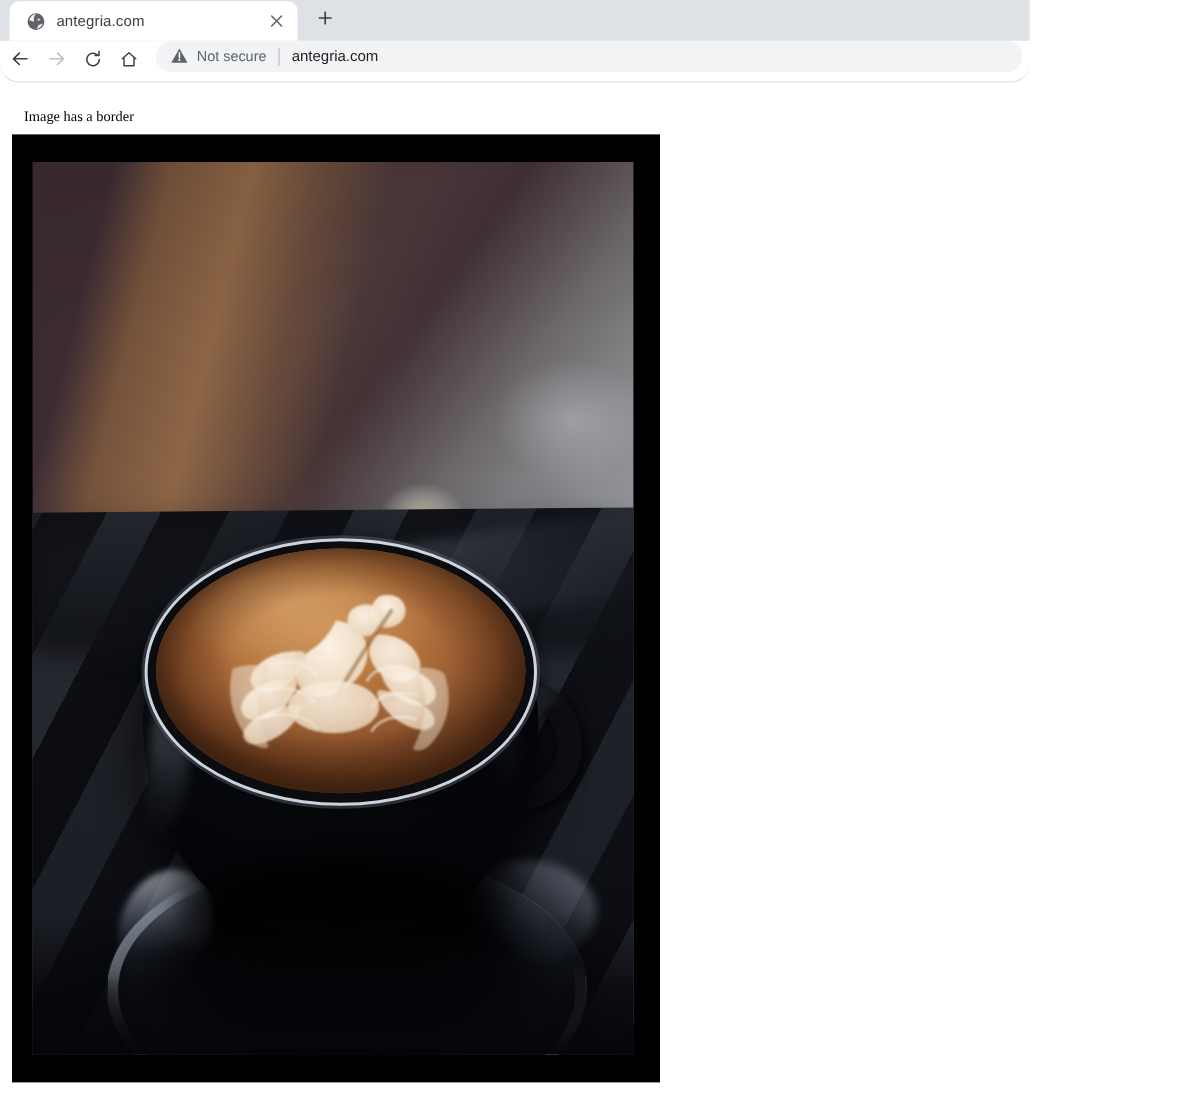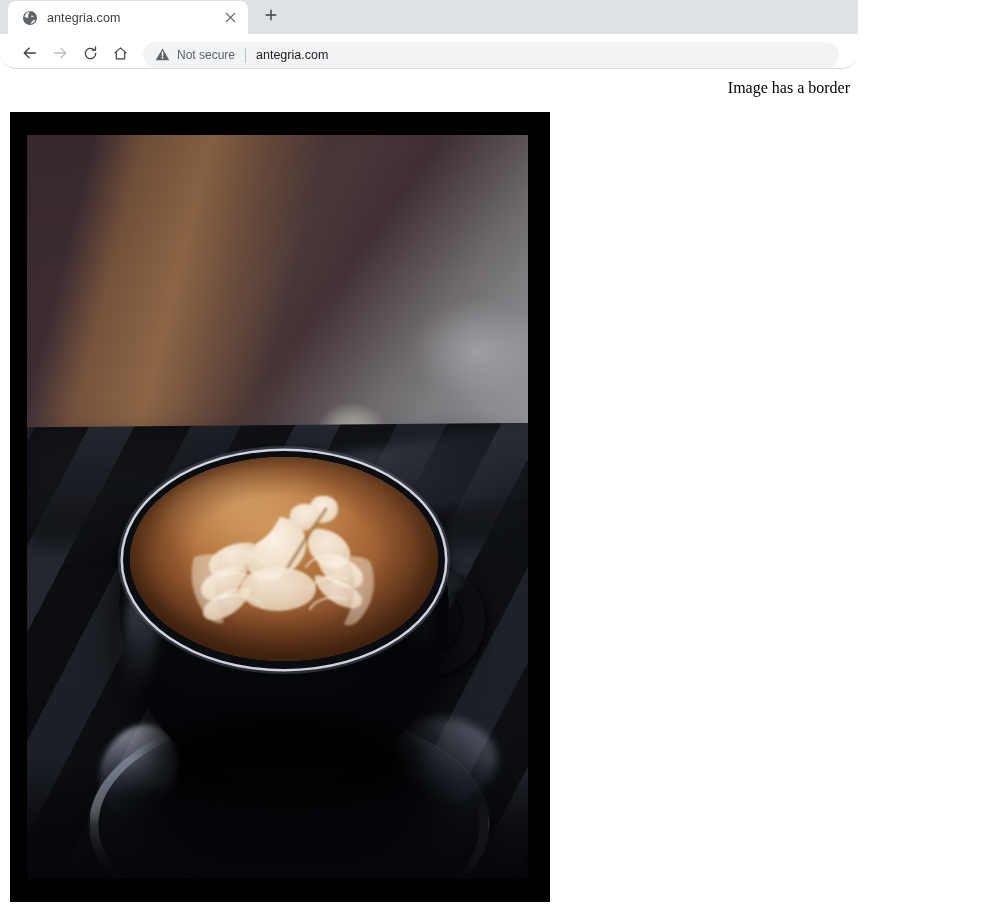--- a/index.html
+++ b/index.html
@@ -82,22 +82,22 @@
     align-items: center;
     justify-content: center;
     border-radius: 50%;
     color: #3c4043;
   }
 
   .toolbar {
     height: 35px;
     background: #ffffff;
     display: flex;
-    align-items: flex-end;
-    padding: 0 15px;
+    align-items: flex-start;
+    padding: 0 2px;
     box-sizing: border-box;
     border-bottom: 1px solid #dadce0;
     border-radius: 16px;
   }
 
   .nav-btn {
     width: 30px;
     height: 30px;
     display: flex;
     align-items: center;
@@ -164,27 +164,26 @@
     position: absolute;
     top: 70px;
     left: 0;
     right: 0;
     bottom: 0;
     background: #ffffff;
     overflow: hidden;
   }
 
   .page-paragraph {
-    margin: 0;
+    margin: 12px;
     padding: 9px 8px 0 8px;
     font-family: "Liberation Serif", serif;
-    font-size: 16px;
+    font-size: 12px;
     line-height: 1.15;
     color: #000000;
-    text-align: right;
   }
 
   .image-frame {
     position: absolute;
     left: 10px;
     top: 42px;
     width: 540px;
     height: 790px;
     background: #000000;
     box-sizing: border-box;

